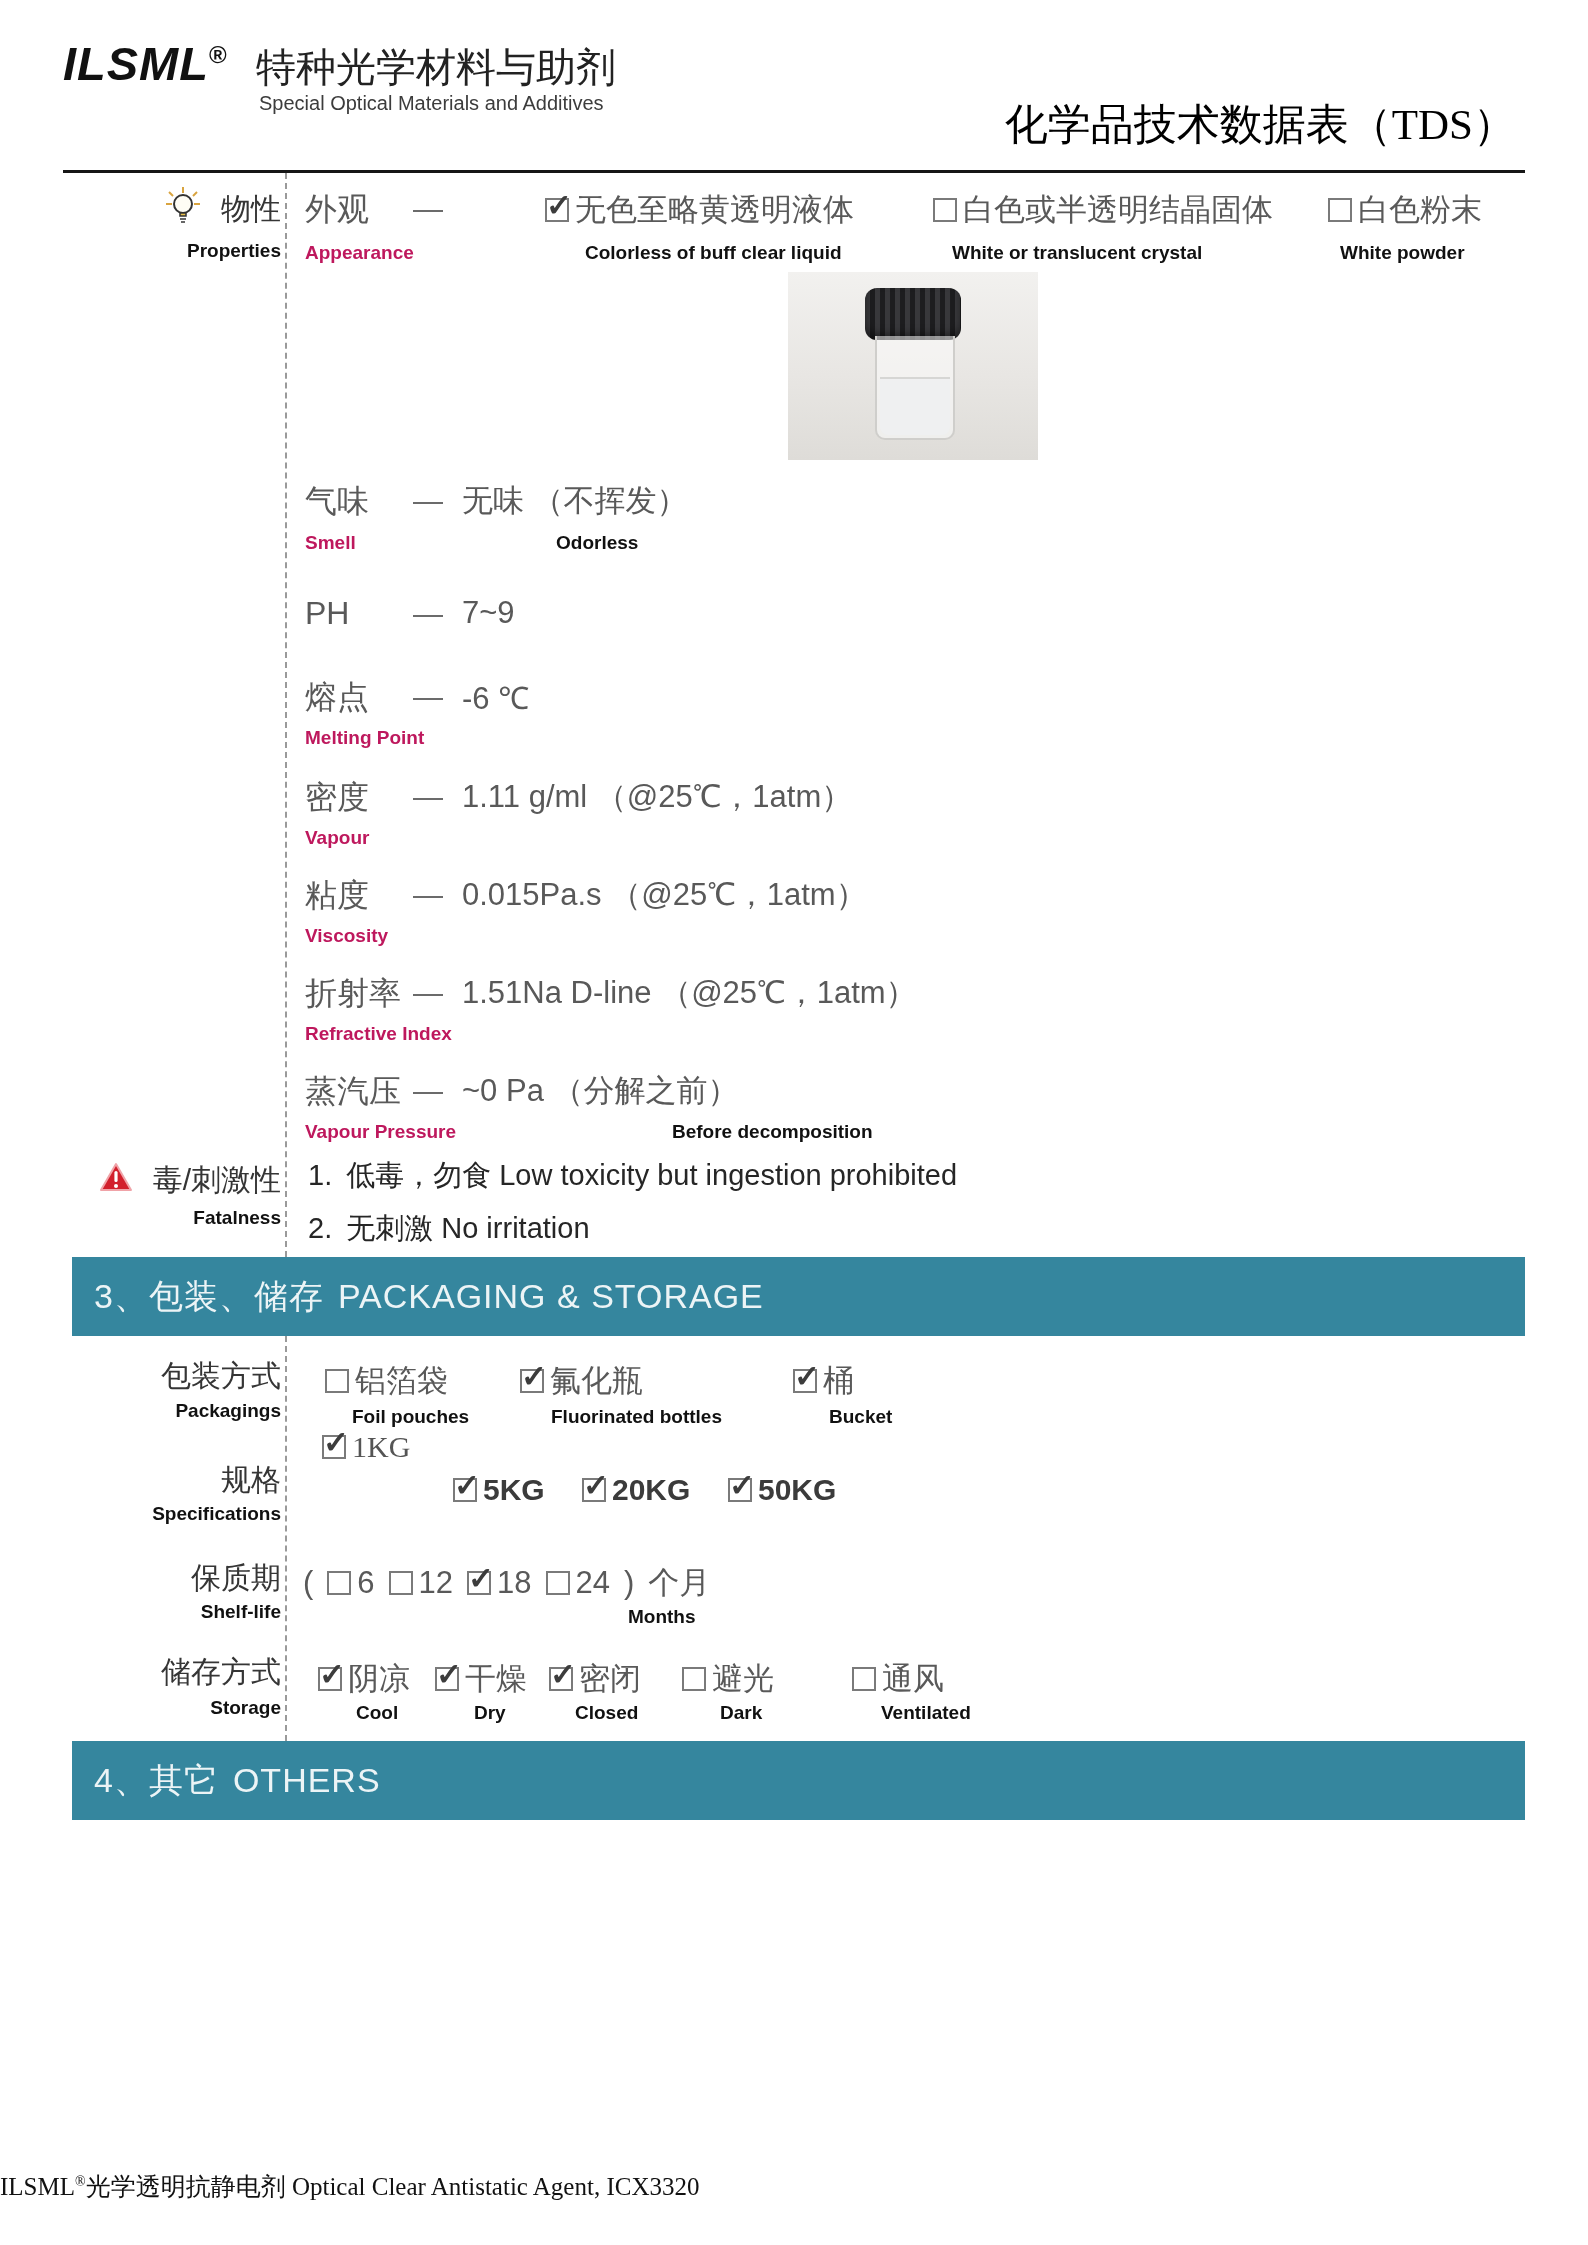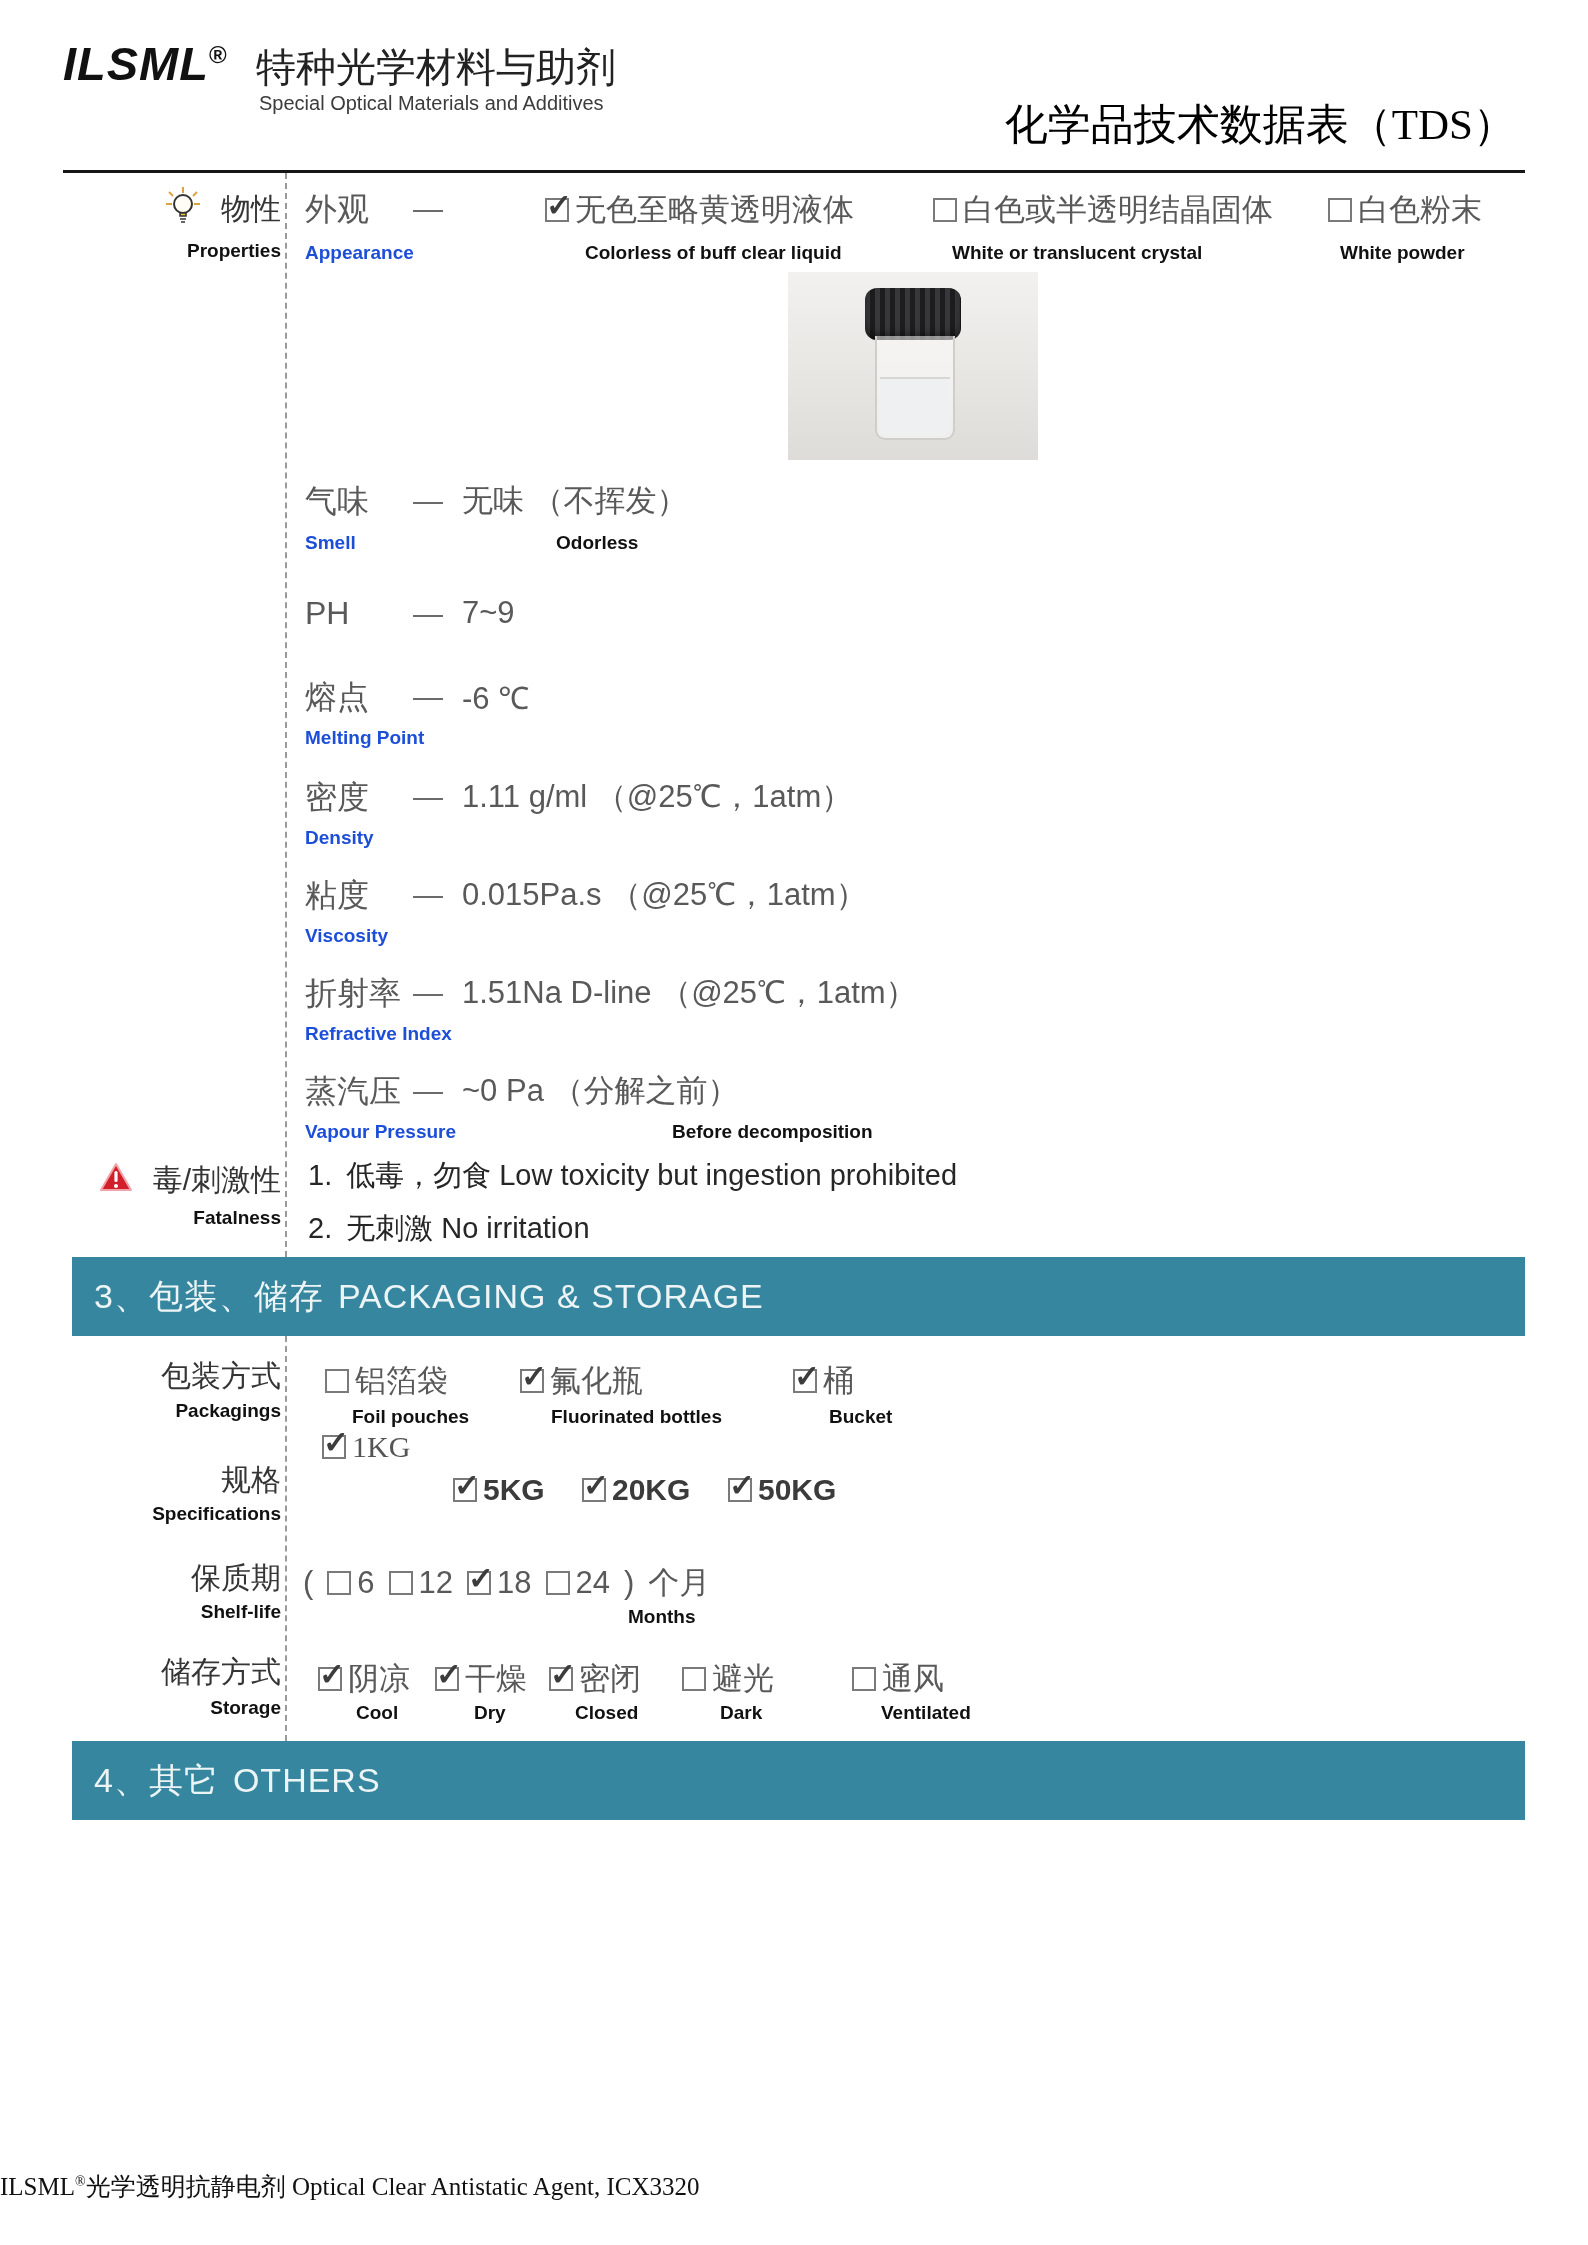--- a/index.html
+++ b/index.html
@@ -19,21 +19,21 @@
   .vline{position:absolute;left:285px;width:0;border-left:2px dashed #9a9a9a;}
 
   
   .side{position:absolute;left:40px;width:241px;text-align:right;font-size:30px;color:#353535;}
   .side-inner{display:inline-flex;align-items:center;gap:20px;}
   .side-en{position:absolute;left:40px;width:241px;text-align:right;
            font-size:19px;font-weight:bold;color:#111;}
 
   
   .pname{position:absolute;left:305px;font-size:32px;color:#595959;}
-  .pen{position:absolute;left:305px;font-size:19px;font-weight:bold;color:#1d4ed8;}
+  .pen{position:absolute;left:305px;font-size:19px;font-weight:bold;color:#be185d;}
   .pdash{position:absolute;left:413px;font-size:30px;color:#6b6b6b;}
   .pvalue{position:absolute;left:462px;font-size:31px;color:#595959;}
   .sub-en{position:absolute;font-size:19px;font-weight:bold;color:#111;}
 
   
   .cb{display:inline-block;width:20px;height:20px;border:2px solid #7a7a7a;
       position:relative;flex:0 0 auto;margin-right:6px;background:#fff;}
   .cb[data-checked="true"]::after{content:"\2713";position:absolute;left:-1px;top:-13px;
       font-size:31px;font-weight:bold;color:#3c3c3c;}
   .opt{position:absolute;display:flex;align-items:center;font-size:31px;color:#595959;}
@@ -148,21 +148,21 @@
   <div class="pname" style="top:595px;">PH</div>
   <div class="pdash" style="top:597px;">—</div>
   <div class="pvalue" style="top:595px;">7~9</div>
 
   <div class="pname" style="top:676px;">熔点</div>
   <div class="pen" style="top:727px;">Melting Point</div>
   <div class="pdash" style="top:680px;">—</div>
   <div class="pvalue" style="top:676px;">-6 ℃</div>
 
   <div class="pname" style="top:776px;">密度</div>
-  <div class="pen" style="top:827px;">Density</div>
+  <div class="pen" style="top:827px;">Vapour</div>
   <div class="pdash" style="top:780px;">—</div>
   <div class="pvalue" style="top:776px;">1.11 g/ml （@25℃，1atm）</div>
 
   <div class="pname" style="top:874px;">粘度</div>
   <div class="pen" style="top:925px;">Viscosity</div>
   <div class="pdash" style="top:878px;">—</div>
   <div class="pvalue" style="top:874px;">0.015Pa.s （@25℃，1atm）</div>
 
   <div class="pname" style="top:972px;">折射率</div>
   <div class="pen" style="top:1023px;">Refractive Index</div>

